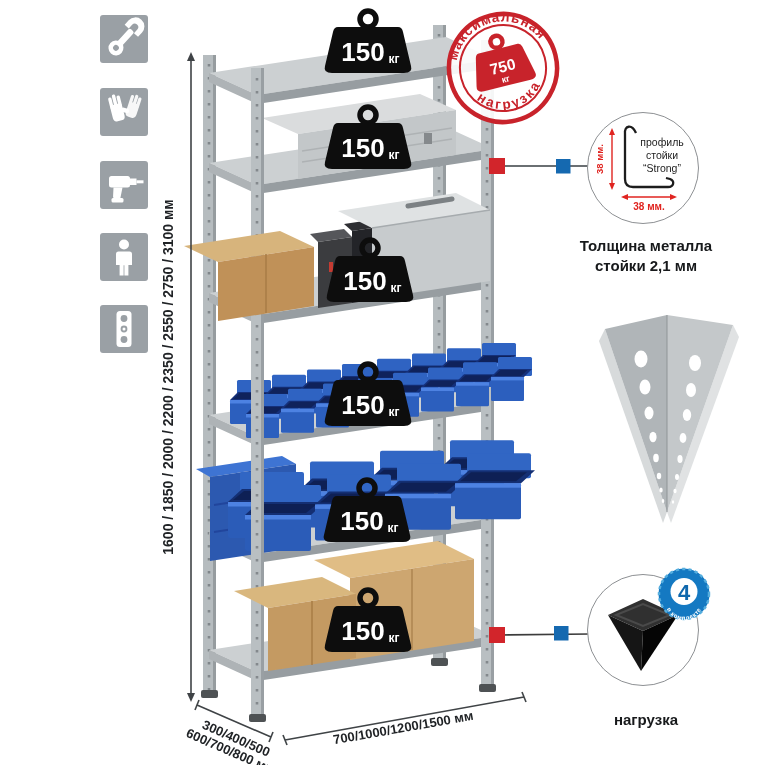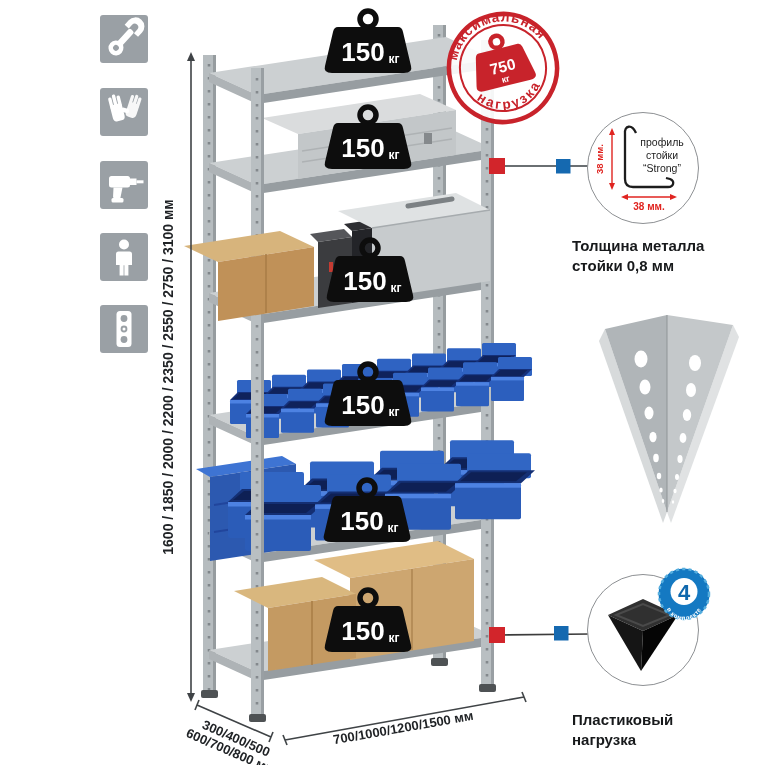--- a/index.html
+++ b/index.html
@@ -1,21 +1,21 @@
 <!DOCTYPE html>
 <html><head>
 <meta charset="utf-8">
 <style>
   html,body{margin:0;padding:0;background:#ffffff;}
   .stage{position:relative;width:765px;height:765px;background:#ffffff;overflow:hidden;
          font-family:"Liberation Sans","DejaVu Sans",sans-serif;}
   .abs{position:absolute;}
   .icon-tile{position:absolute;left:100px;width:48px;height:48px;background:#9aa0a5;border-radius:3px;
              display:flex;align-items:center;justify-content:center;}
-  .cap{position:absolute;left:572px;width:148px;text-align:left;color:#17191b;
+  .cap{position:absolute;left:572px;width:148px;text-align:center;color:#17191b;
        font-size:15px;font-weight:600;line-height:1.32;}
   .circle-detail{position:absolute;left:587px;width:112px;height:112px;border:1.5px solid #8d9093;
                  border-radius:50%;background:#ffffff;box-sizing:border-box;}
 </style>
 </head>
 <body>
 
 <div class="stage">
 
   <svg class="abs" style="left:0;top:0;" width="765" height="765" viewBox="0 0 765 765">
@@ -328,21 +328,21 @@
       <path d="M33,84 l7,-3 v6 z" fill="#e02420"></path>
       <path d="M89,84 l-7,-3 v6 z" fill="#e02420"></path>
       <text x="61" y="97" text-anchor="middle" font-size="10" font-weight="bold" fill="#e02420">38 мм.</text>
       <text x="74" y="33" text-anchor="middle" font-size="10.5" fill="#1d1d1d">профиль</text>
       <text x="74" y="46" text-anchor="middle" font-size="10.5" fill="#1d1d1d">стойки</text>
       <text x="74" y="59" text-anchor="middle" font-size="10.5" fill="#1d1d1d">“Strong”</text>
     </svg>
   </div>
   <div class="cap" style="top:236px;">
     <span style="display:block">Толщина металла</span>
-    <span style="display:block">стойки 0,8 мм</span>
+    <span style="display:block">стойки 2,1 мм</span>
   </div>
 
   <svg class="abs" style="left:597px;top:299px;" width="150" height="235" viewBox="0 0 150 235">
     <polygon points="8,30 2,42 66,224 70,213" fill="#d7dadb"></polygon>
     <polygon points="136,26 142,38 74,224 70,213" fill="#e0e2e3"></polygon>
     <polygon points="8,30 70,16 70,213" fill="#b0b5b8"></polygon>
     <polygon points="70,16 136,26 70,213" fill="#c4c8ca"></polygon>
     <line x1="70" y1="16" x2="70" y2="213" stroke="#8f9497" stroke-width="1"></line>
     <g fill="#ffffff">
       <ellipse cx="44" cy="60" rx="6.5" ry="8.5"></ellipse>
@@ -380,17 +380,16 @@
       <circle cx="27" cy="27" r="25.5" fill="#1479c2"></circle>
       <circle cx="27" cy="27" r="25" fill="none" stroke="#56aede" stroke-width="2.5" stroke-dasharray="3.2 3.2"></circle>
       <circle cx="27" cy="24.5" r="13.5" fill="#ffffff"></circle>
       <text x="27" y="32.5" text-anchor="middle" font-size="22" font-weight="bold" fill="#0e67ad">4</text>
       <text font-size="6" font-weight="bold" fill="#ffffff" letter-spacing="0.6">
         <textPath href="#badgeArc" startOffset="50%" text-anchor="middle">в комплекте</textPath>
       </text>
     </svg>
   </div>
   <div class="cap" style="top:710px;">
-    <span style="display:block">Пластиковый</span>
     <span style="display:block">нагрузка</span>
   </div>
 
 </div>
 
 </body></html>

